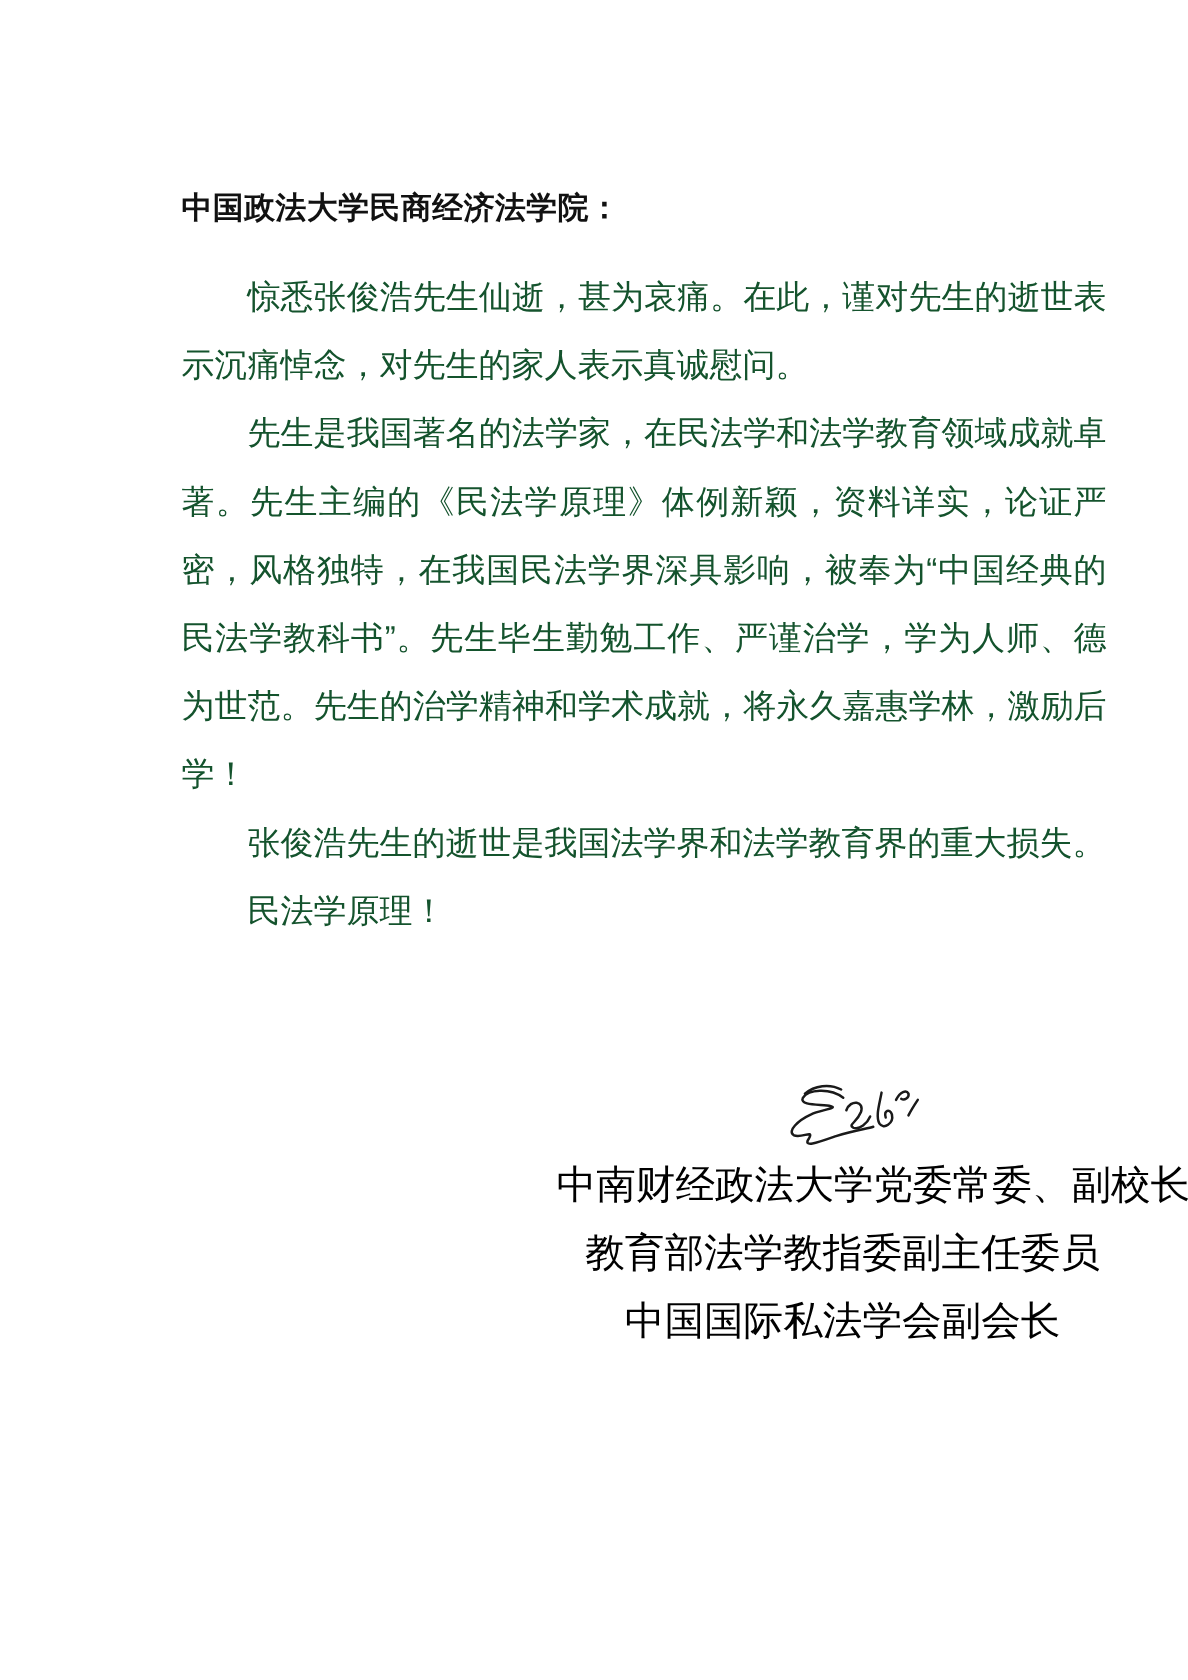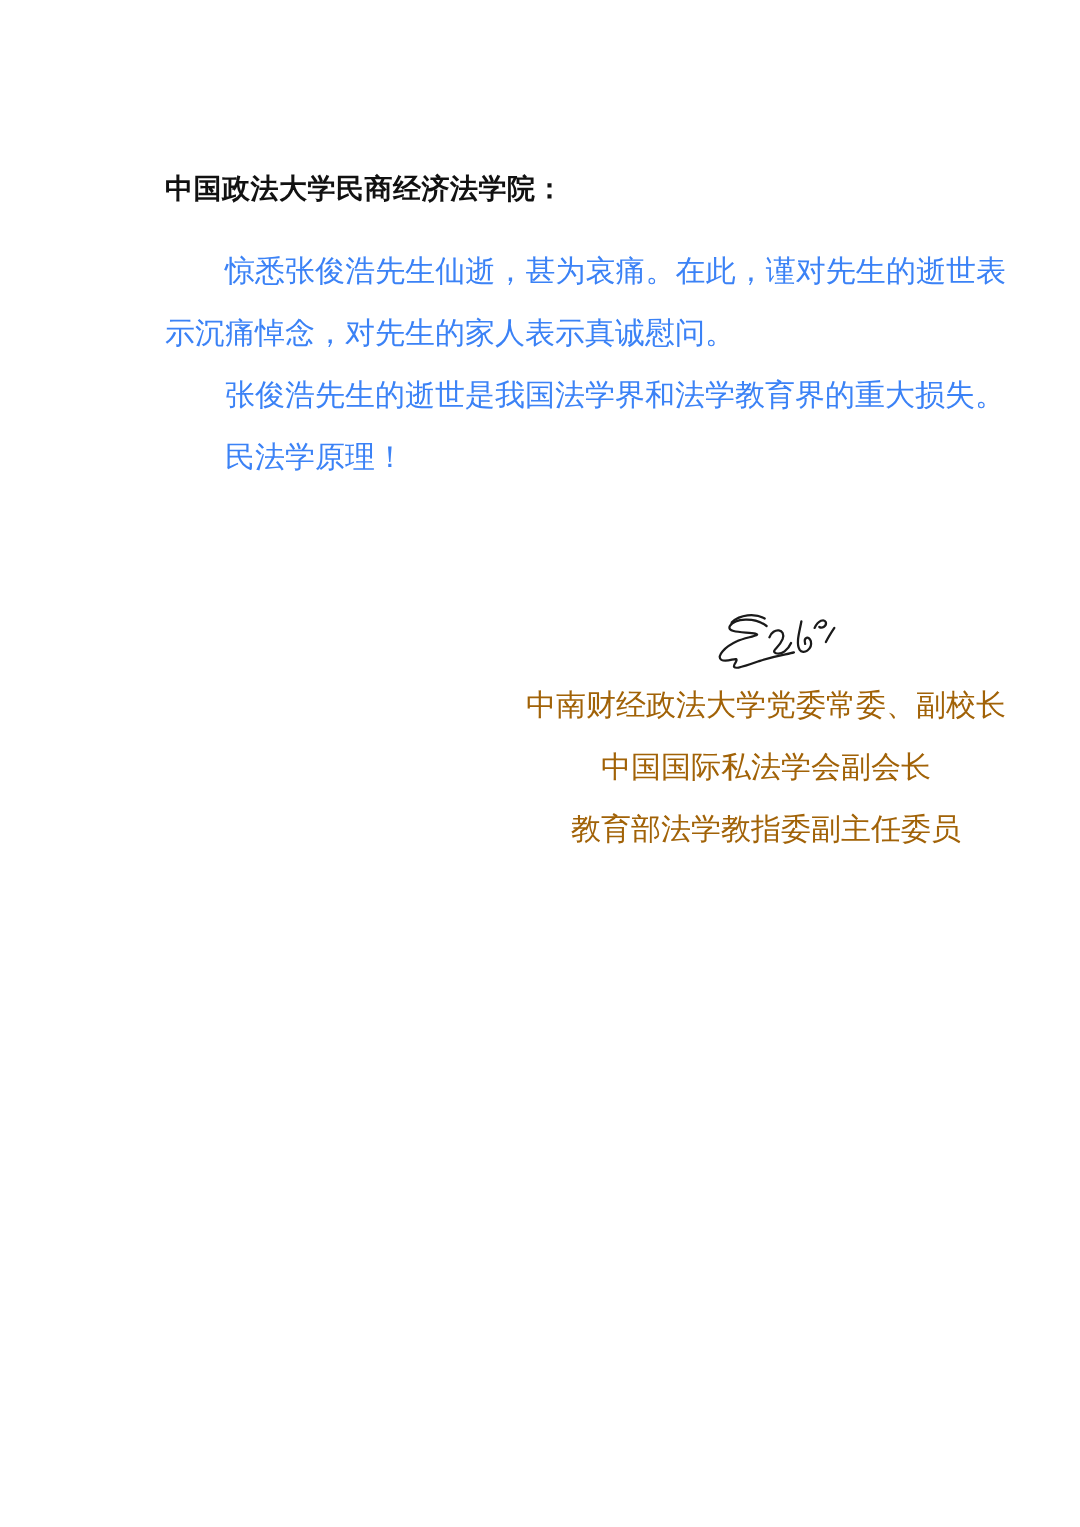--- a/index.html
+++ b/index.html
@@ -26,47 +26,48 @@
     letter-spacing: 0.5px;
     margin: 0 0 30px 0;
     color: #111111;
   }
   .para {
     font-size: 30px;
     line-height: 62px;
     margin: 0;
     text-align: justify;
     text-indent: 2em;
-    color: #3b82f6;
+    color: #14532d;
   }
   .sign-block {
     width: 520px;
     margin: 122px -20px 0 auto;
     text-align: center;
   }
   .sign-scrawl {
     display: block;
     margin: 0 0 0 190px;
   }
   .sign-line {
-    font-size: 30px;
+    font-size: 36px;
     line-height: 62px;
     white-space: nowrap;
-    color: #a16207;
+    color: #000000;
   }
 </style>
 </head>
 <body>
 
 <div class="page">
 
   <h1 class="salutation">中国政法大学民商经济法学院：</h1>
 
   <p class="para">惊悉张俊浩先生仙逝，甚为哀痛。在此，谨对先生的逝世表示沉痛悼念，对先生的家人表示真诚慰问。</p>
 
+  <p class="para">先生是我国著名的法学家，在民法学和法学教育领域成就卓著。先生主编的《民法学原理》体例新颖，资料详实，论证严密，风格独特，在我国民法学界深具影响，被奉为“中国经典的民法学教科书”。先生毕生勤勉工作、严谨治学，学为人师、德为世范。先生的治学精神和学术成就，将永久嘉惠学林，激励后学！</p>
 
   <p class="para">张俊浩先生的逝世是我国法学界和法学教育界的重大损失。</p>
 
   <p class="para">民法学原理！</p>
 
   <div class="sign-block">
 
     <svg class="sign-scrawl" width="160" height="64" viewBox="0 0 170 68" xmlns="http://www.w3.org/2000/svg">
       <g fill="none" stroke="#1a1a1a" stroke-width="2.4" stroke-linecap="round" stroke-linejoin="round">
 
@@ -89,20 +90,20 @@
                  C120,27 114,29 116,36"></path>
 
         <path d="M126,19 C130,11 136,9 138,13 C139,17 134,20 131,18"></path>
 
         <path d="M147,19 C143,25 140,30 138,34"></path>
       </g>
     </svg>
 
     <div class="sign-line">中南财经政法大学党委常委、副校长</div>
 
+    <div class="sign-line">教育部法学教指委副主任委员</div>
+
     <div class="sign-line">中国国际私法学会副会长</div>
-
-    <div class="sign-line">教育部法学教指委副主任委员</div>
 
 
   </div>
 
 </div>
 
 </body></html>

